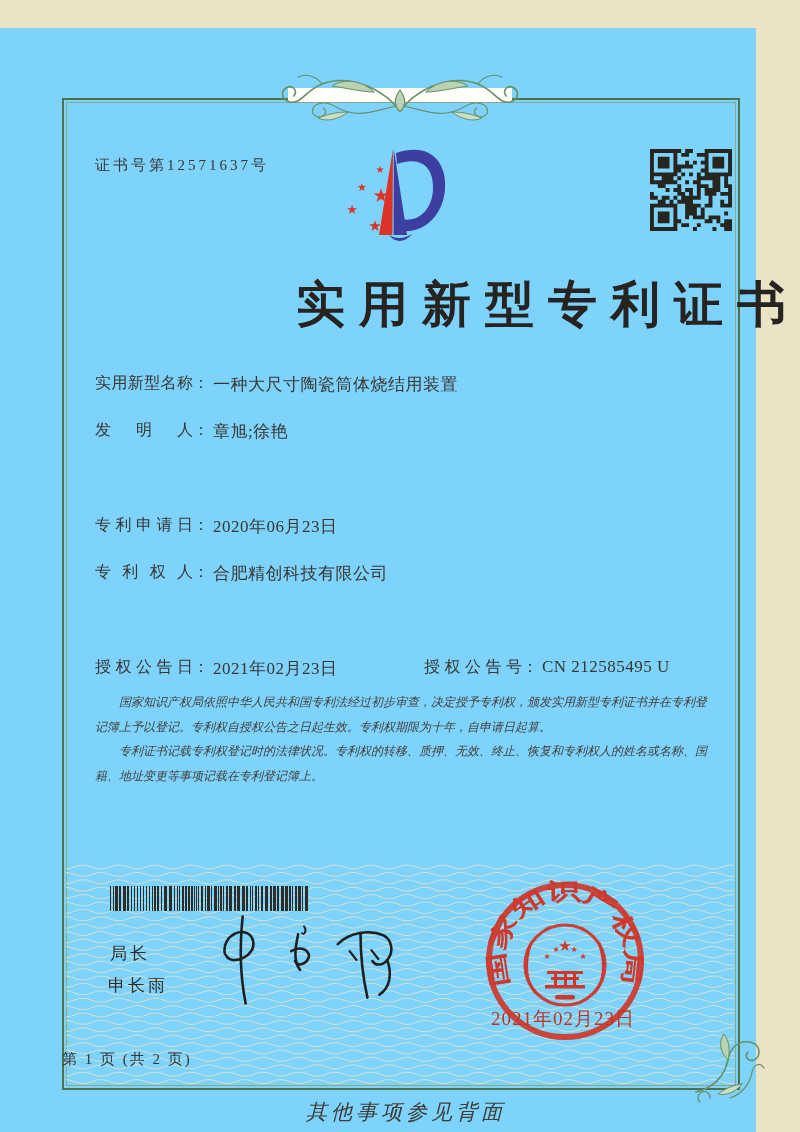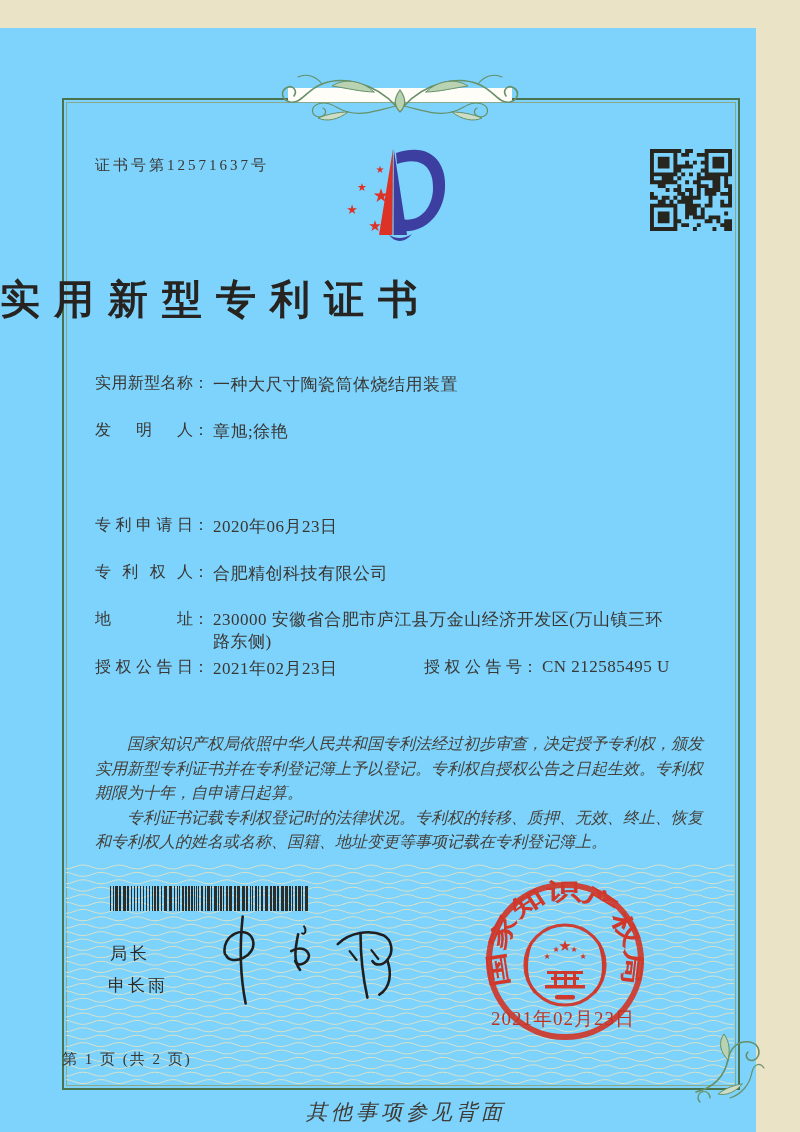--- a/index.html
+++ b/index.html
@@ -20,35 +20,35 @@
     border:2px solid #4a724c;
   }
   .frame::after{
     content:'';position:absolute;inset:2px;border:1px solid #8aa88b;
   }
   .cert-no{
     position:absolute;left:95px;top:128px;
     font-size:15px;letter-spacing:3px;color:#3a3632;
   }
   .title{
-    position:absolute;left:0;top:244px;width:800px;text-align:left;
-    font-size:40px;font-weight:600;letter-spacing:14px;color:#262320;
+    position:absolute;left:0;top:244px;width:800px;text-align:right;
+    font-size:49px;font-weight:600;letter-spacing:14px;color:#262320;
   }
   .row{position:absolute;left:95px;font-size:17px;color:#3a3632;white-space:nowrap;}
   .lbl{
     display:inline-block;width:98px;font-size:16px;
     text-align:justify;text-align-last:justify;vertical-align:top;
   }
   .colon{display:inline-block;margin:0 4px 0 0;font-size:16px;vertical-align:top;}
   .val{display:inline-block;vertical-align:top;letter-spacing:.5px;}
   .val.wrap{white-space:normal;width:452px;line-height:22px;}
   .pair2{position:absolute;left:329px;top:0;}
   .paras{
-    position:absolute;left:95px;top:704px;width:614px;
-    font-size:16px;line-height:24.5px;font-style:italic;color:#45403a;
+    position:absolute;left:95px;top:662px;width:614px;
+    font-size:12px;line-height:24.5px;font-style:italic;color:#45403a;
   }
   .paras p{margin:0;text-indent:2em;}
   .guilloche{position:absolute;left:66px;top:834px;width:668px;height:222px;overflow:hidden;}
   .barcode{position:absolute;left:110px;top:858px;}
   .director-title{position:absolute;left:110px;top:914px;font-size:17px;letter-spacing:3px;color:#2e2b28;}
   .director-name{position:absolute;left:108px;top:946px;font-size:17px;letter-spacing:3px;color:#2e2b28;font-family:Liberation Mono, monospace;}
   .signature{position:absolute;left:213px;top:876px;}
   .seal{position:absolute;left:475px;top:843px;}
   .page-num{
     position:absolute;left:62px;top:1022px;width:674px;text-align:left;
@@ -158,23 +158,20 @@
     <span class="lbl">实用新型名称</span><span class="colon">：</span><span class="val">一种大尺寸陶瓷筒体烧结用装置</span>
   </div>
   <div class="row" style="top:392px">
     <span class="lbl">发明人</span><span class="colon">：</span><span class="val">章旭;徐艳</span>
   </div>
   <div class="row" style="top:487px">
     <span class="lbl">专利申请日</span><span class="colon">：</span><span class="val">2020年06月23日</span>
   </div>
   <div class="row" style="top:534px">
     <span class="lbl">专利权人</span><span class="colon">：</span><span class="val">合肥精创科技有限公司</span>
-  </div>
-  <div class="row" style="top:581px">
-    <span class="lbl">地址</span><span class="colon">：</span><span class="val wrap">230000 安徽省合肥市庐江县万金山经济开发区(万山镇三环路东侧)</span>
   </div>
   <div class="row" style="top:629px">
     <span class="lbl">授权公告日</span><span class="colon">：</span><span class="val">2021年02月23日</span>
     <span class="pair2">
       <span class="lbl">授权公告号</span><span class="colon">：</span><span class="val">CN 212585495 U</span>
     </span>
   </div>
 
   <div class="paras">
     <p>国家知识产权局依照中华人民共和国专利法经过初步审查，决定授予专利权，颁发实用新型专利证书并在专利登记簿上予以登记。专利权自授权公告之日起生效。专利权期限为十年，自申请日起算。</p>

